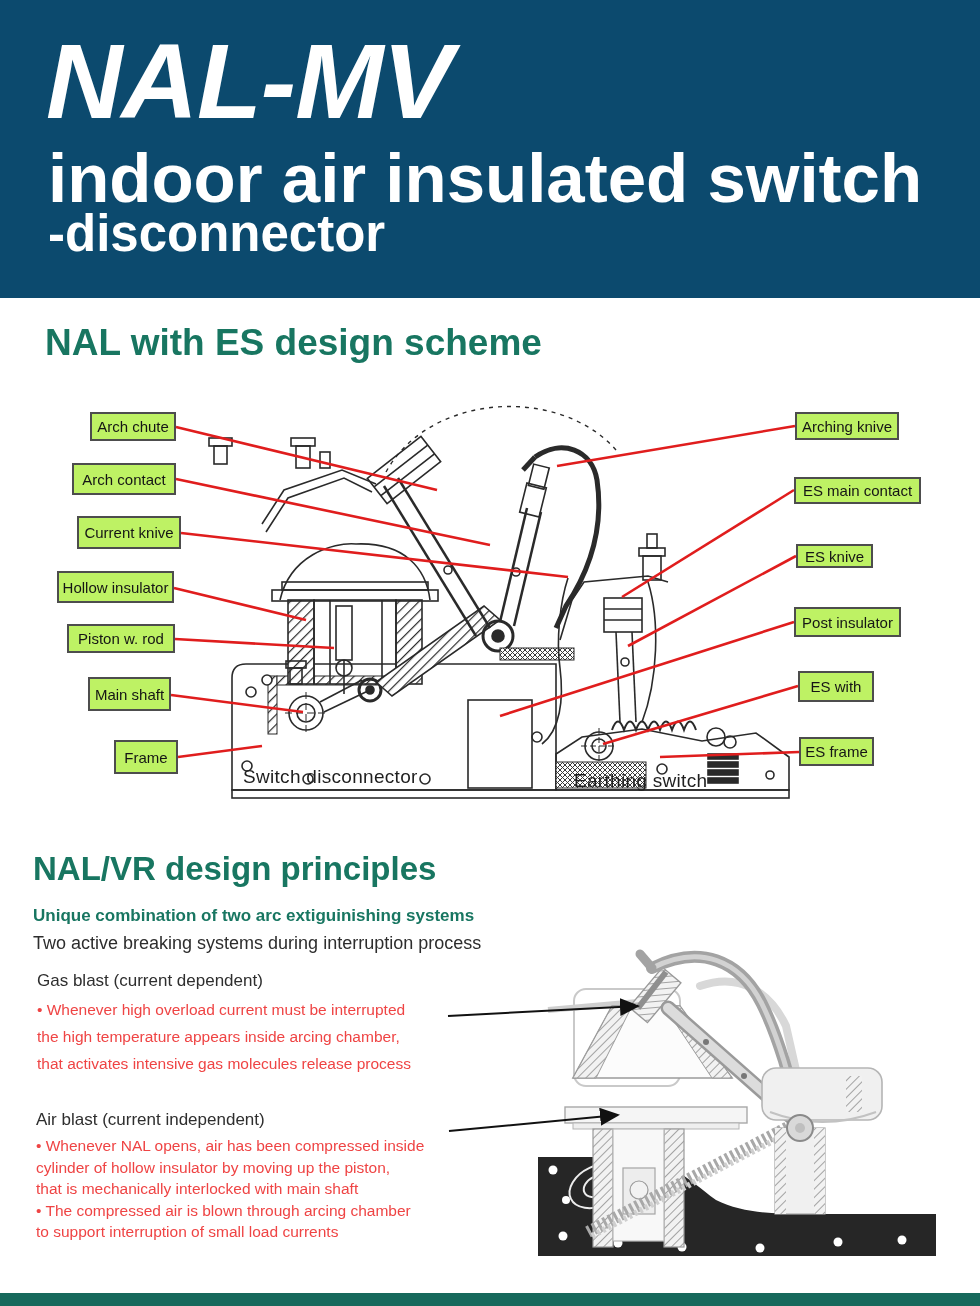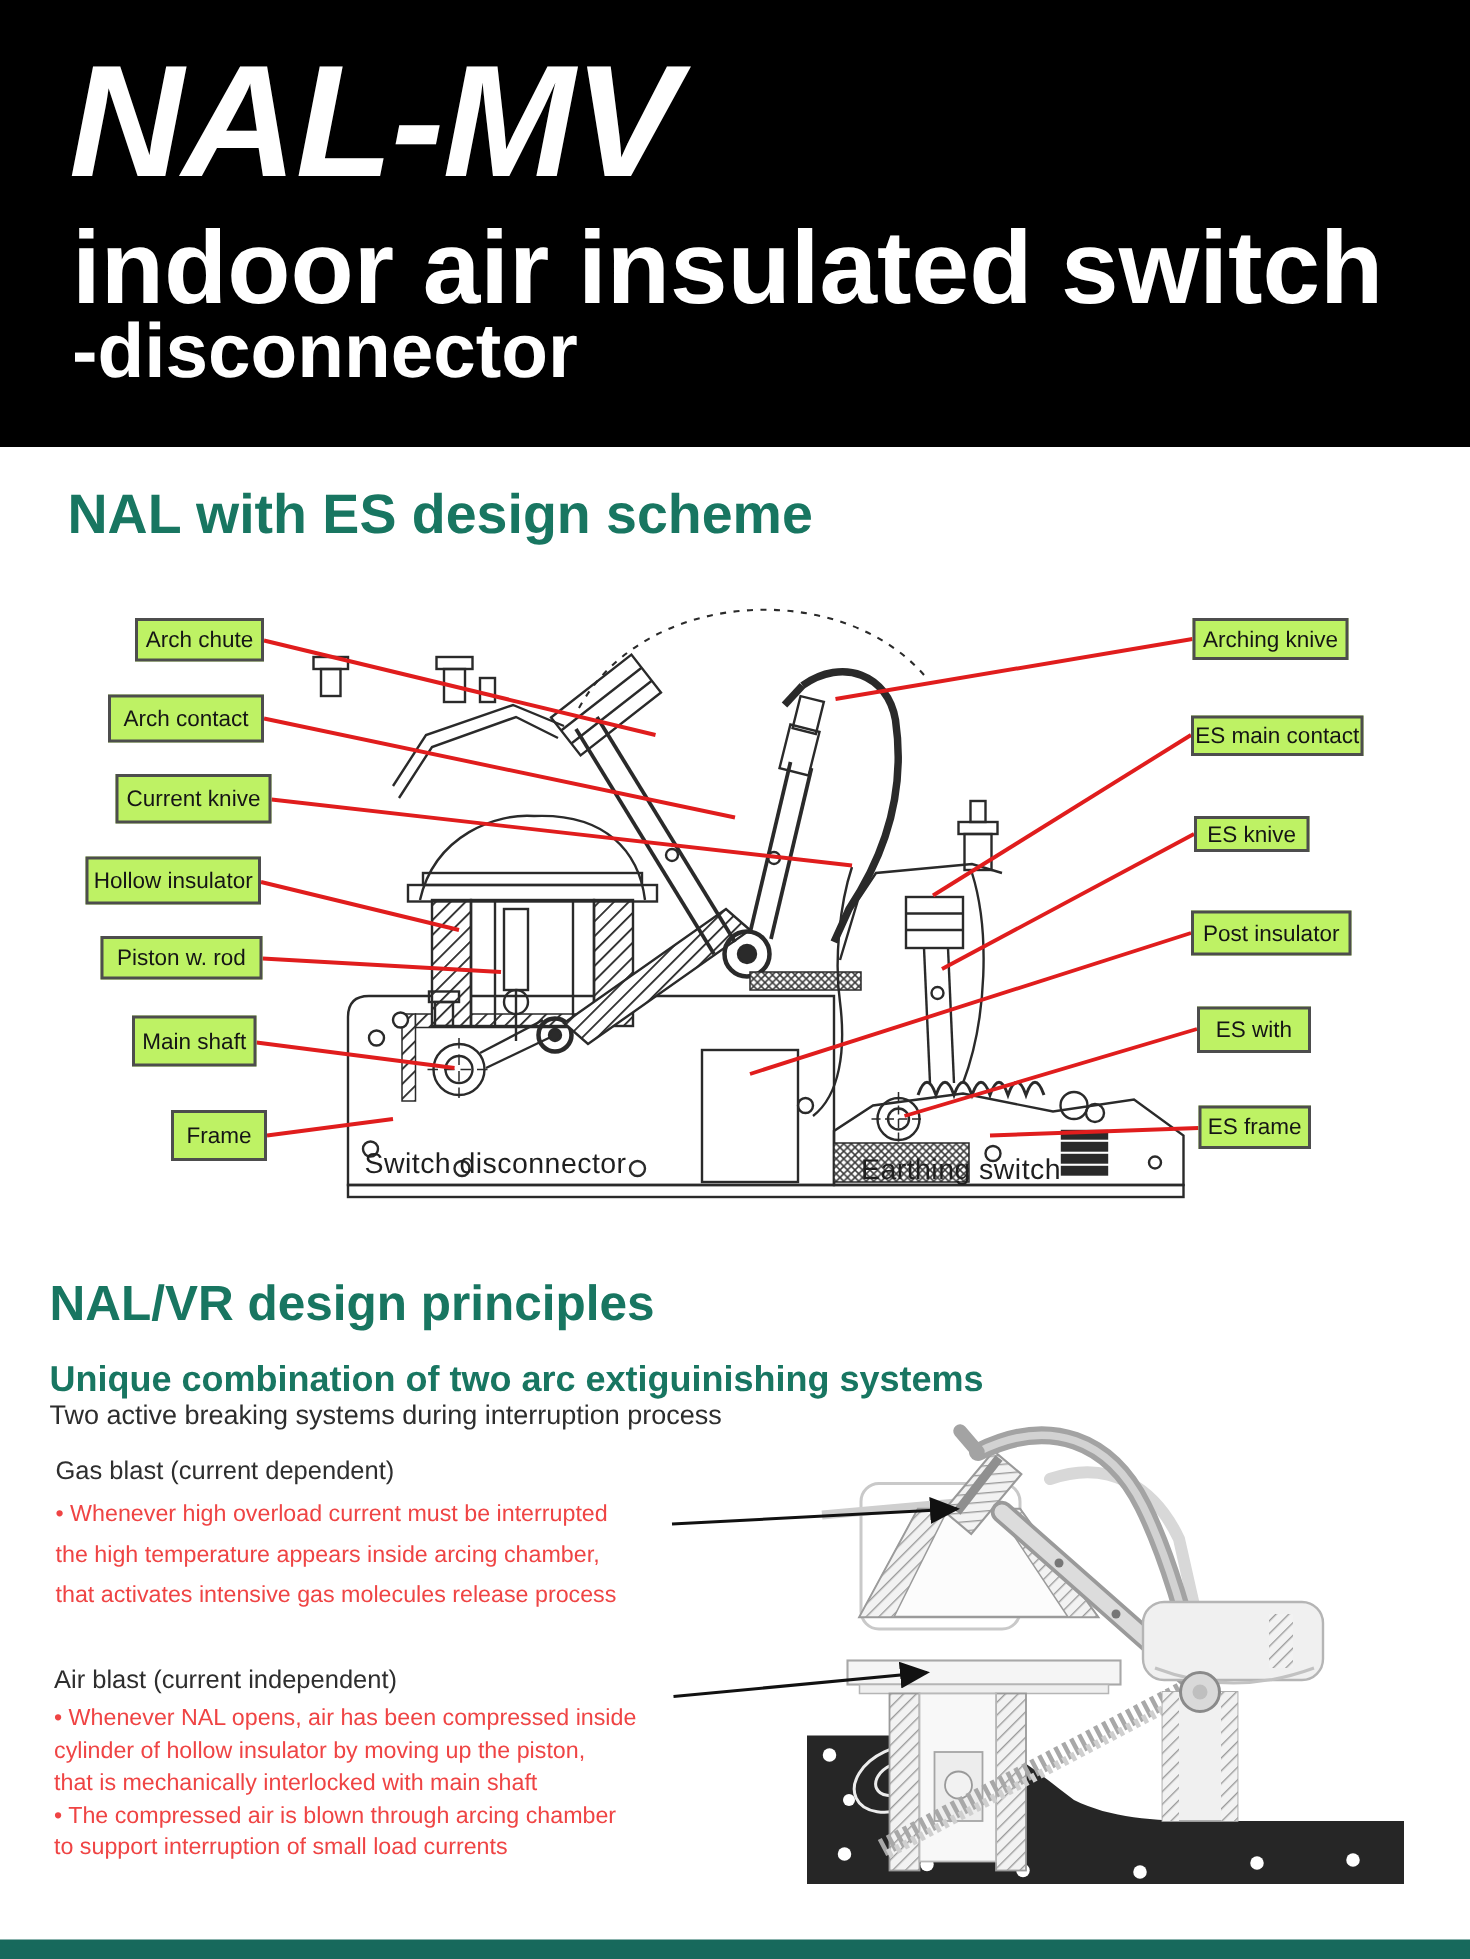--- a/index.html
+++ b/index.html
@@ -1,31 +1,31 @@
 <!DOCTYPE html>
 <html><head>
 <meta charset="utf-8">
 <style>
   html,body{margin:0;padding:0;background:#e8e8e8;}
   .page{
     position:relative;width:980px;height:1306px;margin:0 auto;background:#ffffff;
     overflow:hidden;font-family:"Liberation Sans",sans-serif;
   }
   
-  .hero{position:absolute;left:0;top:0;width:980px;height:298px;background:#000000;}
+  .hero{position:absolute;left:0;top:0;width:980px;height:298px;background:#0c4a6e;}
   .hero-title{
     position:absolute;left:46px;top:28px;color:#ffffff;
     font-size:106px;font-weight:700;font-style:italic;letter-spacing:-1px;line-height:1;
   }
   .hero-sub1{position:absolute;left:48px;top:144px;color:#ffffff;font-size:69px;font-weight:700;line-height:1;}
   .hero-sub2{position:absolute;left:48px;top:208px;color:#ffffff;font-size:51px;font-weight:700;line-height:1;}
   
   .h-scheme{position:absolute;left:45px;top:322px;color:#187661;font-size:37px;font-weight:700;}
   .h-principles{position:absolute;left:33px;top:850px;color:#187661;font-size:33px;font-weight:700;}
-  .h-sub{position:absolute;left:33px;top:906px;color:#187661;font-size:24px;font-weight:700;}
+  .h-sub{position:absolute;left:33px;top:906px;color:#187661;font-size:17px;font-weight:700;}
   .p-intro{position:absolute;left:33px;top:933px;color:#2d2d2d;font-size:18px;}
   .blast-title{position:absolute;color:#2e2e2e;font-size:17px;}
   .blast-lines{position:absolute;color:#ef4444;font-size:15.5px;}
   .g-lines div{height:27px;line-height:27px;}
   .a-lines div{height:21.5px;line-height:21.5px;}
   .cont{}
   
   .lbl{
     position:absolute;background:#bef264;border:2px solid #4d4d4d;
     display:flex;align-items:center;justify-content:center;
@@ -261,21 +261,21 @@
 
   <div class="lbl" style="left:90px;top:412px;width:86px;height:29px">Arch chute</div>
   <div class="lbl" style="left:72px;top:463px;width:104px;height:32px">Arch contact</div>
   <div class="lbl" style="left:77px;top:516px;width:104px;height:33px">Current knive</div>
   <div class="lbl" style="left:57px;top:571px;width:117px;height:32px">Hollow insulator</div>
   <div class="lbl" style="left:67px;top:624px;width:108px;height:29px">Piston w. rod</div>
   <div class="lbl" style="left:88px;top:677px;width:83px;height:34px">Main shaft</div>
   <div class="lbl" style="left:114px;top:740px;width:64px;height:34px">Frame</div>
 
   <div class="lbl" style="left:795px;top:412px;width:104px;height:28px">Arching knive</div>
-  <div class="lbl" style="left:794px;top:477px;width:115px;height:27px">ES main contact</div>
+  <div class="lbl" style="left:794px;top:477px;width:127px;height:27px">ES main contact</div>
   <div class="lbl" style="left:796px;top:544px;width:77px;height:24px">ES knive</div>
   <div class="lbl" style="left:794px;top:607px;width:107px;height:30px">Post insulator</div>
   <div class="lbl" style="left:798px;top:671px;width:76px;height:31px">ES with</div>
   <div class="lbl" style="left:799px;top:737px;width:75px;height:29px">ES frame</div>
 
   <div class="inner-lbl" style="left:243px;top:750px">Switch disconnector</div>
   <div class="inner-lbl" style="left:574px;top:754px">Earthing switch</div>
 
   <div class="h-principles">NAL/VR design principles</div>
   <div class="h-sub">Unique combination of two arc extiguinishing systems</div>

